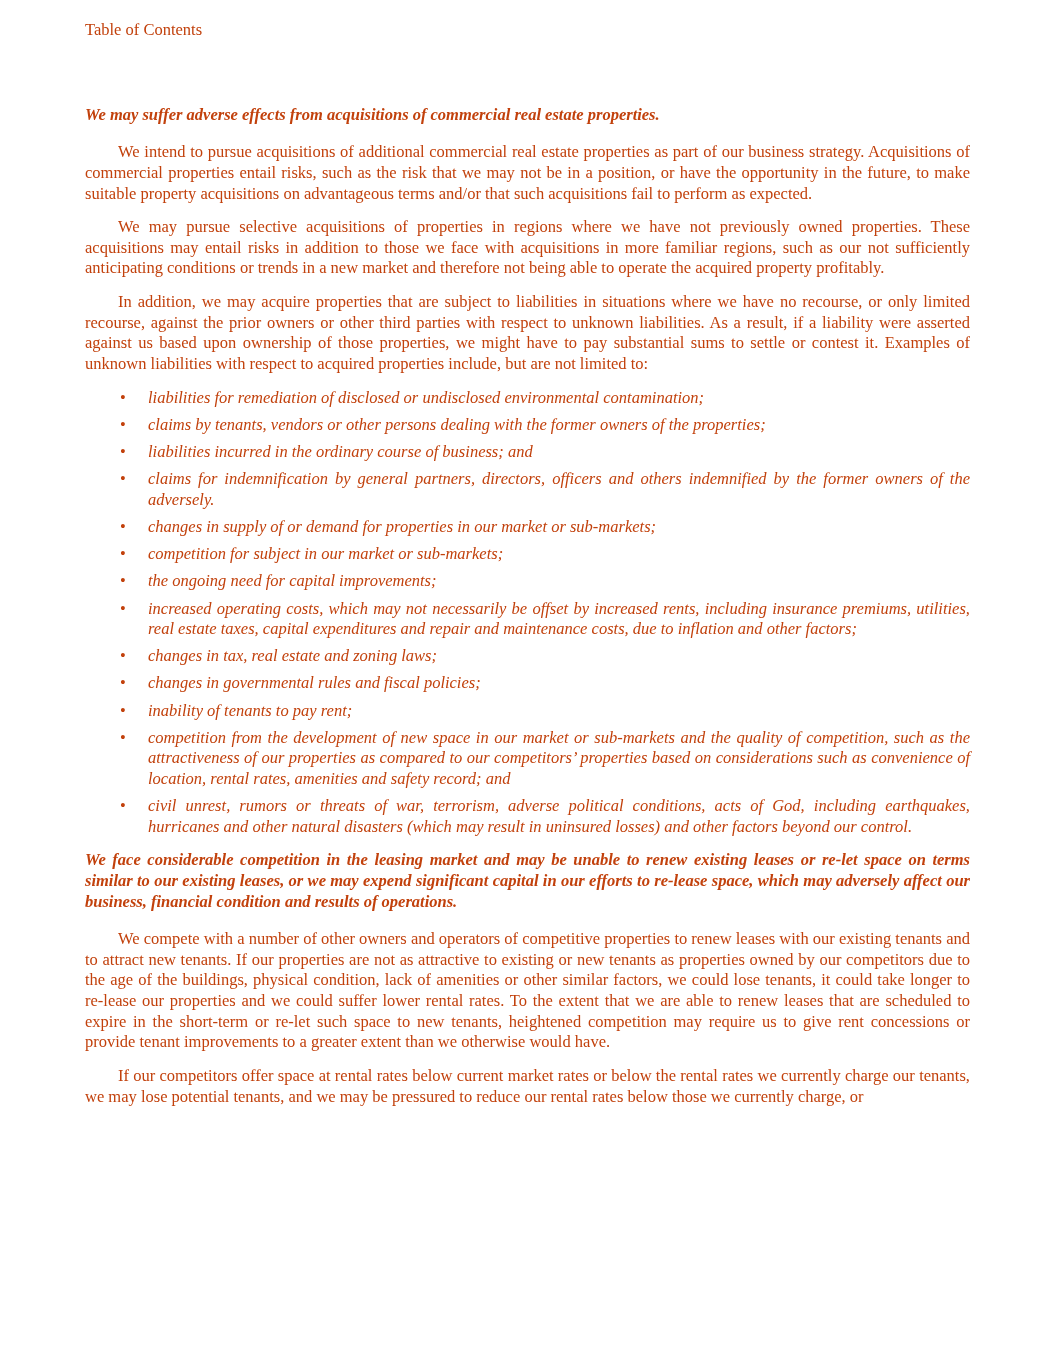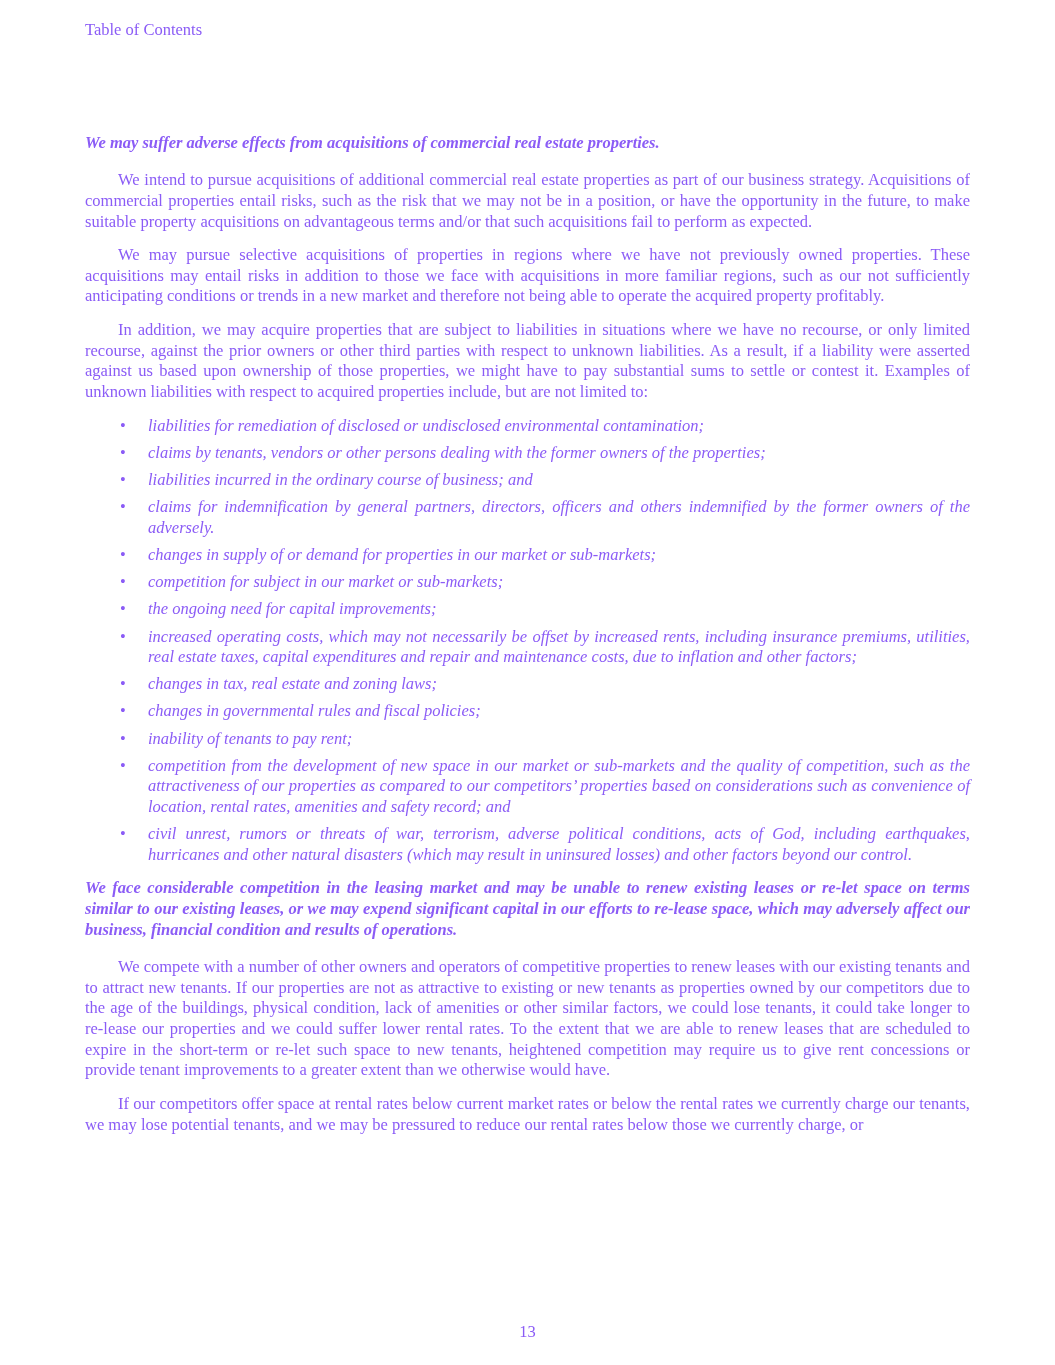--- a/index.html
+++ b/index.html
@@ -6,40 +6,40 @@
     margin: 0;
     padding: 0;
     background: #ffffff;
   }
   .page {
     position: relative;
     width: 1055px;
     height: 1365px;
     box-sizing: border-box;
     background: #ffffff;
-    color: #8b5cf6;
+    color: #c2410c;
     font-family: "Liberation Serif", "DejaVu Serif", serif;
     font-size: 16.5px;
     line-height: 1.25;
     padding: 20px 85px 0 85px;
     overflow: hidden;
   }
   .toc-header {
     margin: 0;
     font-size: 16.5px;
   }
   .risk-heading {
     font-weight: bold;
     font-style: italic;
     text-align: justify;
     margin: 13px 0 17px 0;
     font-size: 16.5px;
   }
   .risk-heading.first {
-    margin-top: 92px;
+    margin-top: 64px;
   }
   p.body-para {
     margin: 0 0 13px 0;
     text-indent: 33px;
     text-align: justify;
   }
   .bullet-list {
     margin: 7px 0 7px 0;
   }
   .bullet-item {
@@ -137,15 +137,14 @@
       <span class="bullet-text">civil unrest, rumors or threats of war, terrorism, adverse political conditions, acts of God, including earthquakes, hurricanes and other natural disasters (which may result in uninsured losses) and other factors beyond our control.</span>
     </div>
   </div>
 
 
   <h2 class="risk-heading">We face considerable competition in the leasing market and may be unable to renew existing leases or re-let space on terms similar to our existing leases, or we may expend significant capital in our efforts to re-lease space, which may adversely affect our business, financial condition and results of operations.</h2>
 
   <p class="body-para">We compete with a number of other owners and operators of competitive properties to renew leases with our existing tenants and to attract new tenants. If our properties are not as attractive to existing or new tenants as properties owned by our competitors due to the age of the buildings, physical condition, lack of amenities or other similar factors, we could lose tenants, it could take longer to re-lease our properties and we could suffer lower rental rates. To the extent that we are able to renew leases that are scheduled to expire in the short-term or re-let such space to new tenants, heightened competition may require us to give rent concessions or provide tenant improvements to a greater extent than we otherwise would have.</p>
   <p class="body-para">If our competitors offer space at rental rates below current market rates or below the rental rates we currently charge our tenants, we may lose potential tenants, and we may be pressured to reduce our rental rates below those we currently charge, or</p>
 
-  <div class="page-number">13</div>
 
 </div>
 
 </body></html>

